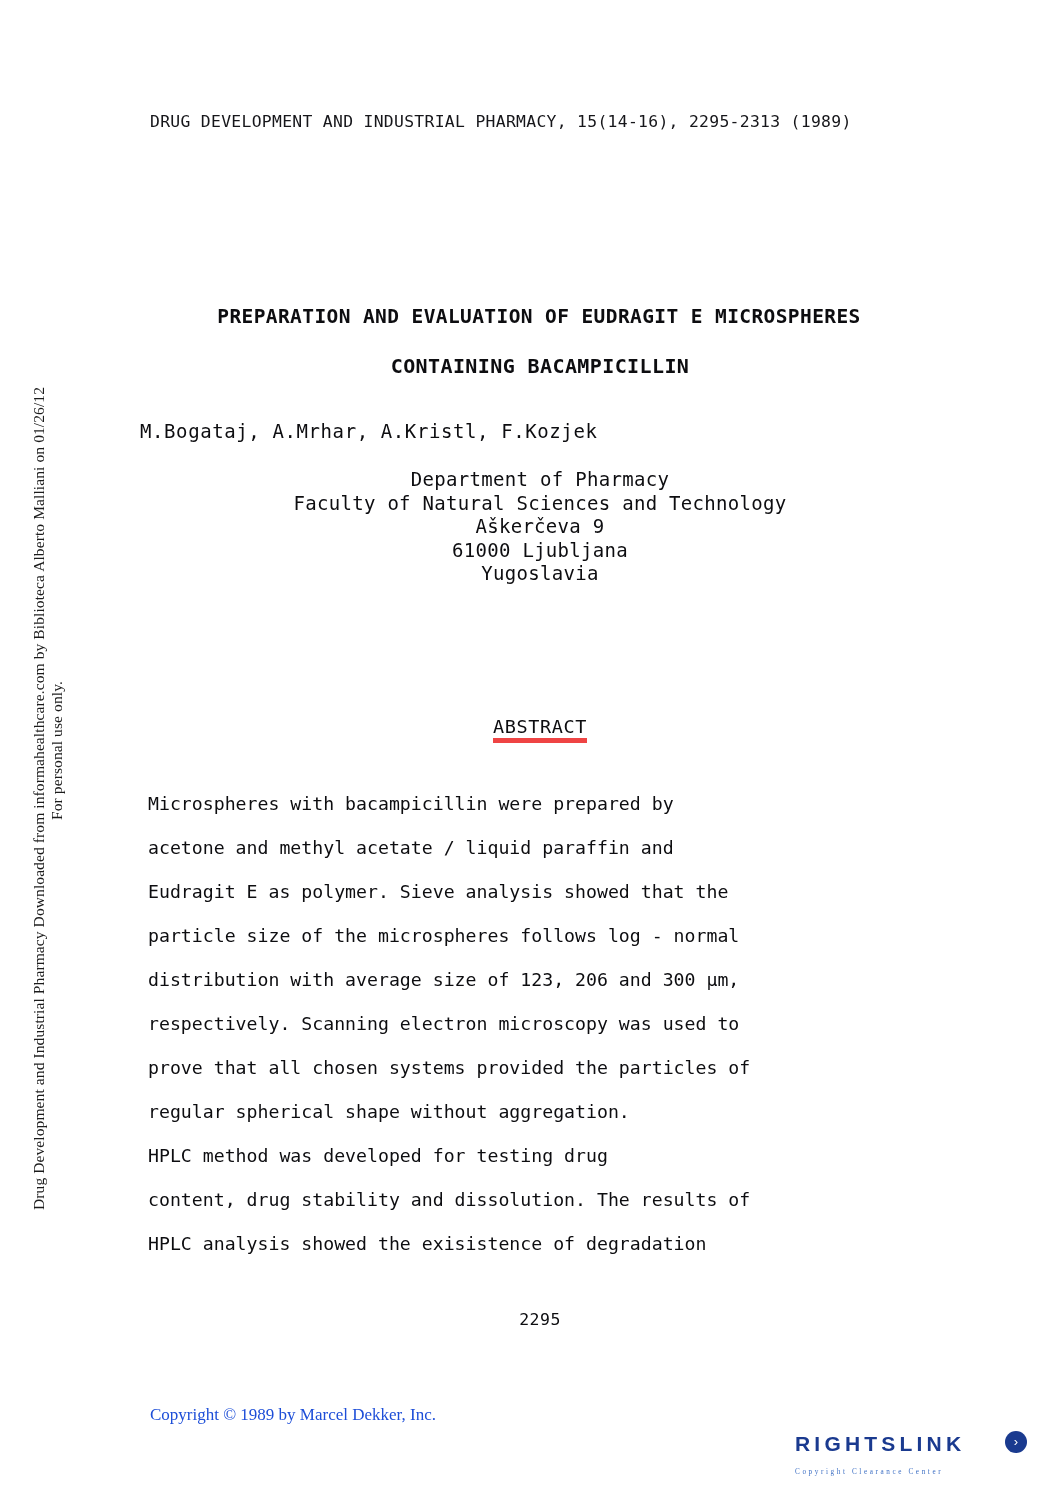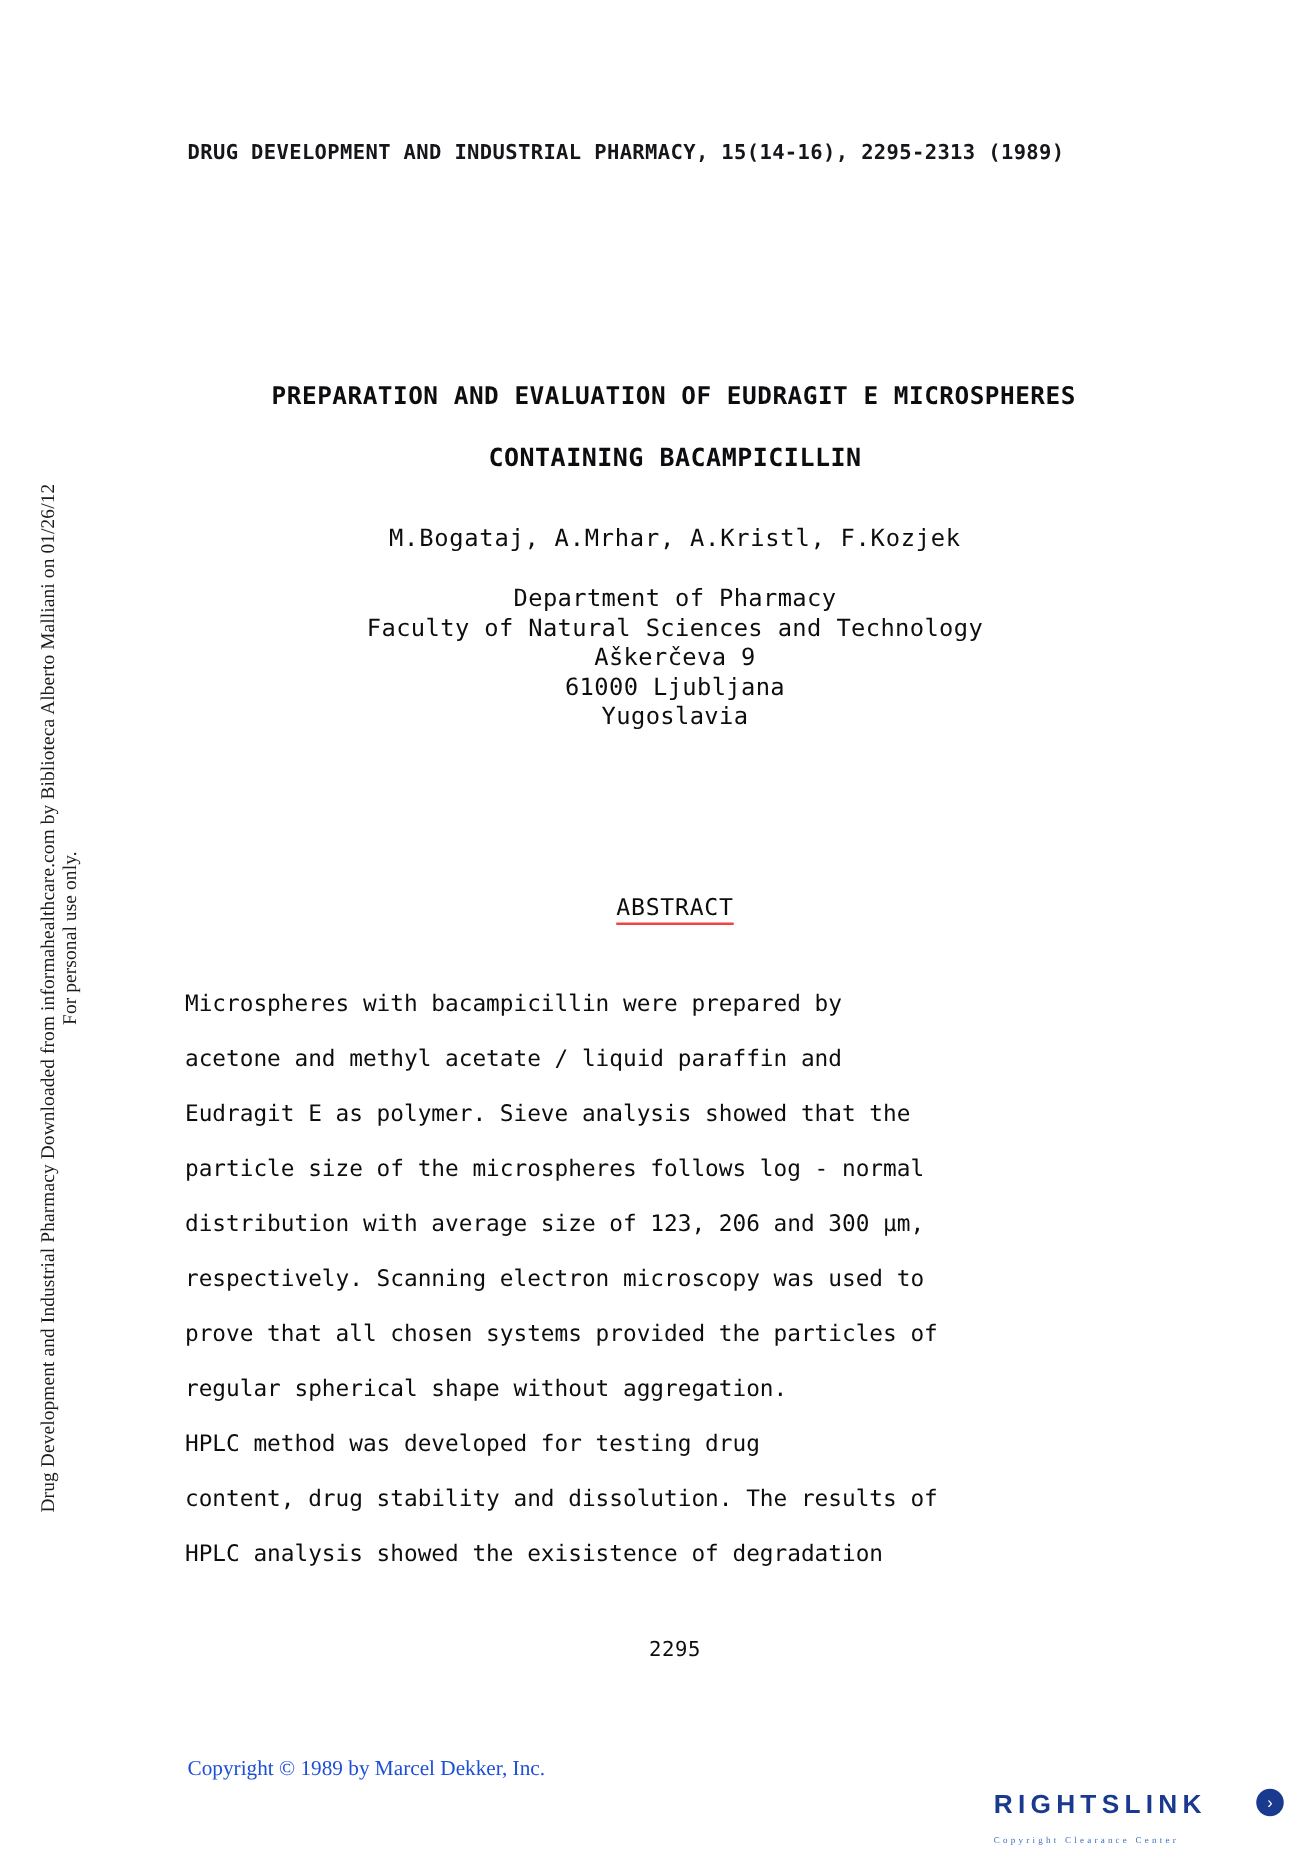--- a/index.html
+++ b/index.html
@@ -39,21 +39,20 @@
 
   
   .journal-header {
     position: absolute;
     left: 150px;
     top: 112px;
     font-size: 16.4px;
     letter-spacing: 0.3px;
     white-space: nowrap;
     color: #16161a;
-    font-weight: bold;
   }
 
   
   .title-block {
     position: absolute;
     left: 140px;
     top: 305px;
     width: 800px;
     text-align: center;
   }
@@ -70,21 +69,21 @@
     font-weight: bold;
     margin-top: 26px;
   }
 
   
   .authors {
     position: absolute;
     left: 140px;
     top: 420px;
     width: 800px;
-    text-align: center;
+    text-align: left;
     font-size: 19px;
     letter-spacing: 0.6px;
   }
   .affiliation {
     position: absolute;
     left: 140px;
     top: 468px;
     width: 800px;
     text-align: center;
     font-size: 19px;
@@ -97,21 +96,21 @@
   .abstract-heading {
     position: absolute;
     left: 140px;
     top: 716px;
     width: 800px;
     text-align: center;
     font-size: 18.5px;
     letter-spacing: 0.6px;
   }
   .abstract-heading span {
-    border-bottom: 2px solid #ef4444;
+    border-bottom: 5px solid #ef4444;
     padding-bottom: 1px;
   }
 
   .abstract-body {
     position: absolute;
     left: 148px;
     top: 782px;
     width: 762px;
     font-size: 18.2px;
     line-height: 44px;

